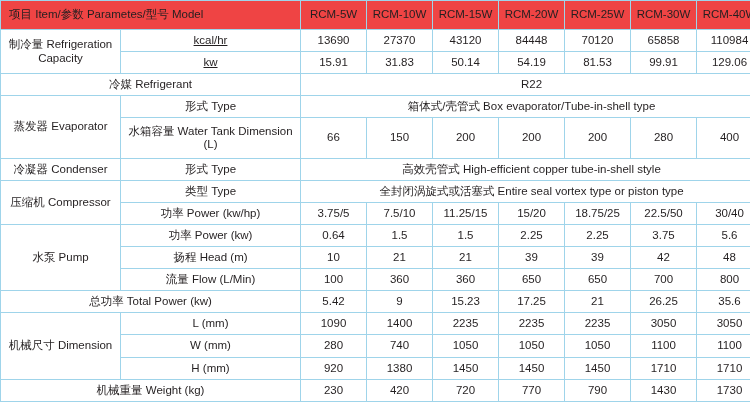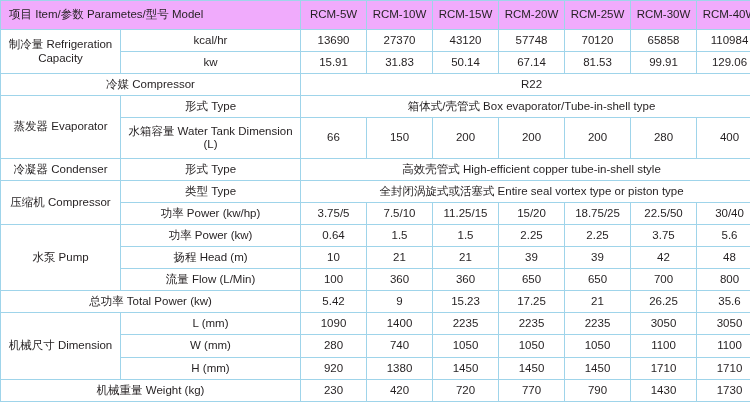--- a/index.html
+++ b/index.html
@@ -24,40 +24,41 @@
     border: 1px solid #9fd4ea;
     text-align: center;
     vertical-align: middle;
     font-size: 11.5px;
     font-weight: normal;
     padding: 1px 2px;
     line-height: 1.15;
     color: #231f20;
   }
   thead th {
-    background: #f0abfc;
+    background: #ef4444;
     color: #ffffff;
     font-size: 12px;
     font-weight: bold;
     border: 1px solid #5bbfe4;
     height: 26px;
   }
   thead th.head-label {
     text-align: left;
     padding-left: 8px;
   }
   td.rowlabel {
     font-weight: bold;
     font-size: 12px;
   }
   td.sublabel {
     font-size: 11.5px;
   }
   td.unit {
     font-size: 11.5px;
+    text-decoration: underline;
   }
   td.val {
     font-size: 11.5px;
   }
   td.wide {
     font-size: 11.5px;
   }
   col.c-label { width: 120px; }
   col.c-sub   { width: 112px; }
   col.c-unit  { width: 68px; }
@@ -92,39 +93,39 @@
     </tr>
   </thead>
   <tbody>
 
     <tr>
       <td class="rowlabel" rowspan="2">制冷量 Refrigeration Capacity</td>
       <td class="unit" colspan="2">kcal/hr</td>
       <td class="val">13690</td>
       <td class="val">27370</td>
       <td class="val">43120</td>
-      <td class="val">57748</td>
+      <td class="val">84448</td>
       <td class="val">70120</td>
       <td class="val">65858</td>
       <td class="val">110984</td>
     </tr>
 
     <tr>
       <td class="unit" colspan="2">kw</td>
       <td class="val">15.91</td>
       <td class="val">31.83</td>
       <td class="val">50.14</td>
-      <td class="val">67.14</td>
+      <td class="val">54.19</td>
       <td class="val">81.53</td>
       <td class="val">99.91</td>
       <td class="val">129.06</td>
     </tr>
 
     <tr>
-      <td class="rowlabel" colspan="3">冷媒 Compressor</td>
+      <td class="rowlabel" colspan="3">冷媒 Refrigerant</td>
       <td class="wide" colspan="7">R22</td>
     </tr>
 
     <tr>
       <td class="rowlabel" rowspan="2">蒸发器 Evaporator</td>
       <td class="sublabel" colspan="2">形式 Type</td>
       <td class="wide" colspan="7">箱体式/壳管式 Box evaporator/Tube-in-shell type</td>
     </tr>
 
     <tr>

